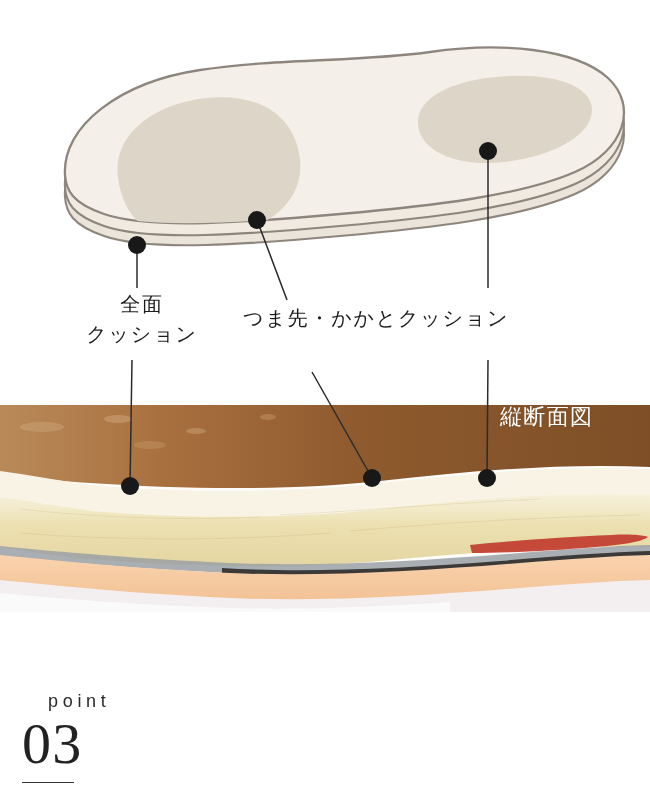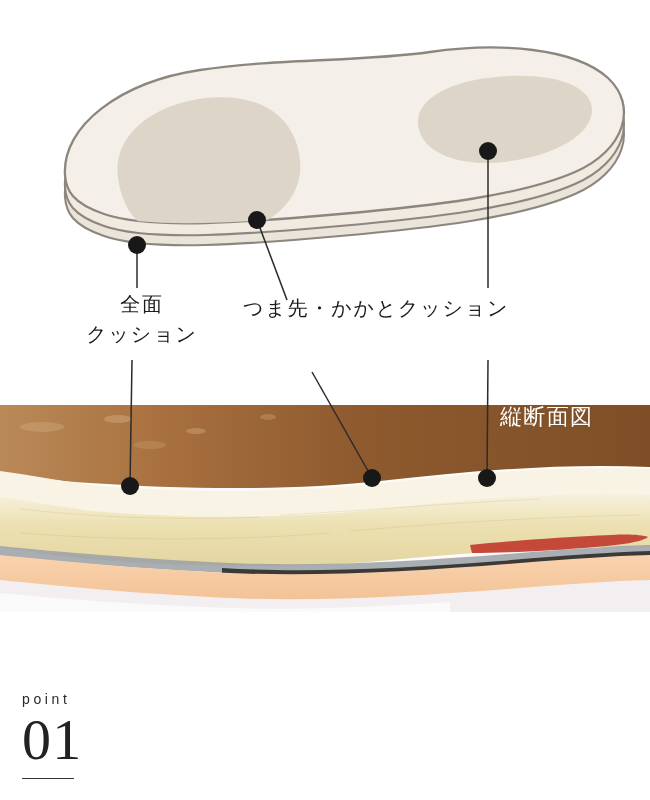--- a/index.html
+++ b/index.html
@@ -47,21 +47,21 @@
     left: 62px;
     top: 289px;
     width: 160px;
     text-align: center;
     font-size: 20px;
     line-height: 1.52;
   }
   #label-zenmen .ln { display: block; }
   #label-tsumasaki {
     left: 243px;
-    top: 293px;
+    top: 303px;
     font-size: 20px;
     line-height: 1.5;
   }
 
   
   #photo {
     position: absolute;
     left: 0;
     top: 405px;
     width: 650px;
@@ -102,25 +102,26 @@
     height: 140px;
   }
   #point-badge {
     position: absolute;
     left: 22px;
     top: 32px;
     width: 120px;
     text-align: left;
   }
   #point-word {
-    font-size: 14px;
+    font-size: 18px;
     letter-spacing: 0.26em;
     color: #2a2a2a;
     line-height: 1;
     font-weight: 400;
+    margin-left: 26px;
   }
   #point-number {
     font-size: 58px;
     line-height: 1.02;
     letter-spacing: 0.02em;
     color: #222222;
     font-weight: 300;
     margin-top: 4px;
     font-family: "Liberation Serif", "DejaVu Serif", serif;
   }
@@ -337,18 +338,18 @@
         <line x1="488" y1="360" x2="487" y2="478" stroke="#2b2b2b" stroke-width="1.5"></line>
         <circle cx="488" cy="151" r="9" fill="#181818"></circle>
         <circle cx="487" cy="478" r="9" fill="#181818"></circle>
       </g>
     </svg>
   </div>
 
   <div id="point-block">
     <div id="point-badge">
       <div id="point-word">point</div>
-      <div id="point-number">01</div>
+      <div id="point-number">03</div>
       <div id="point-rule"></div>
     </div>
   </div>
 
 </div>
 
 </body></html>

